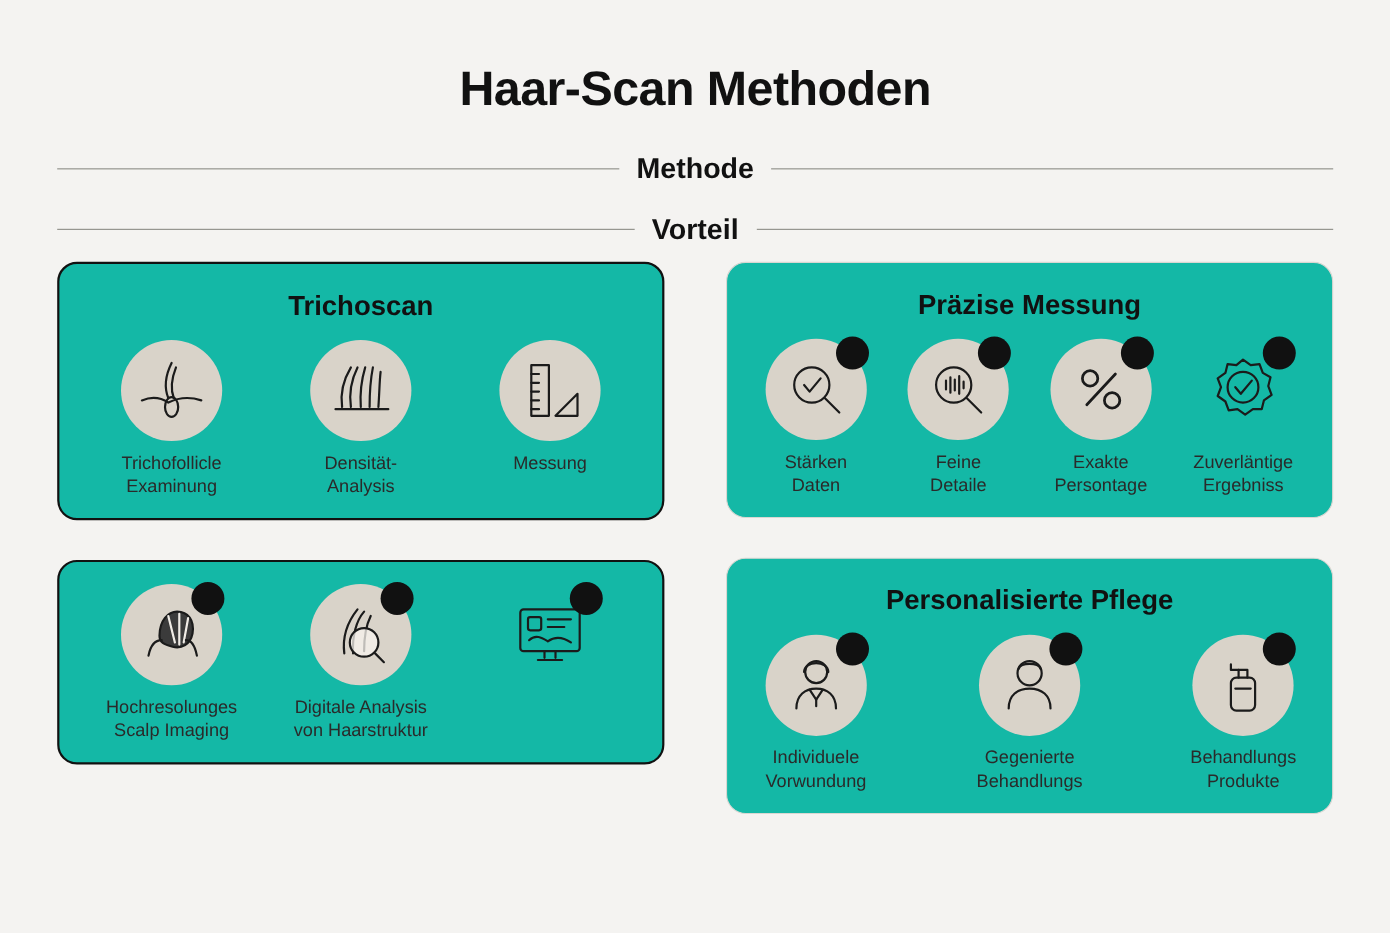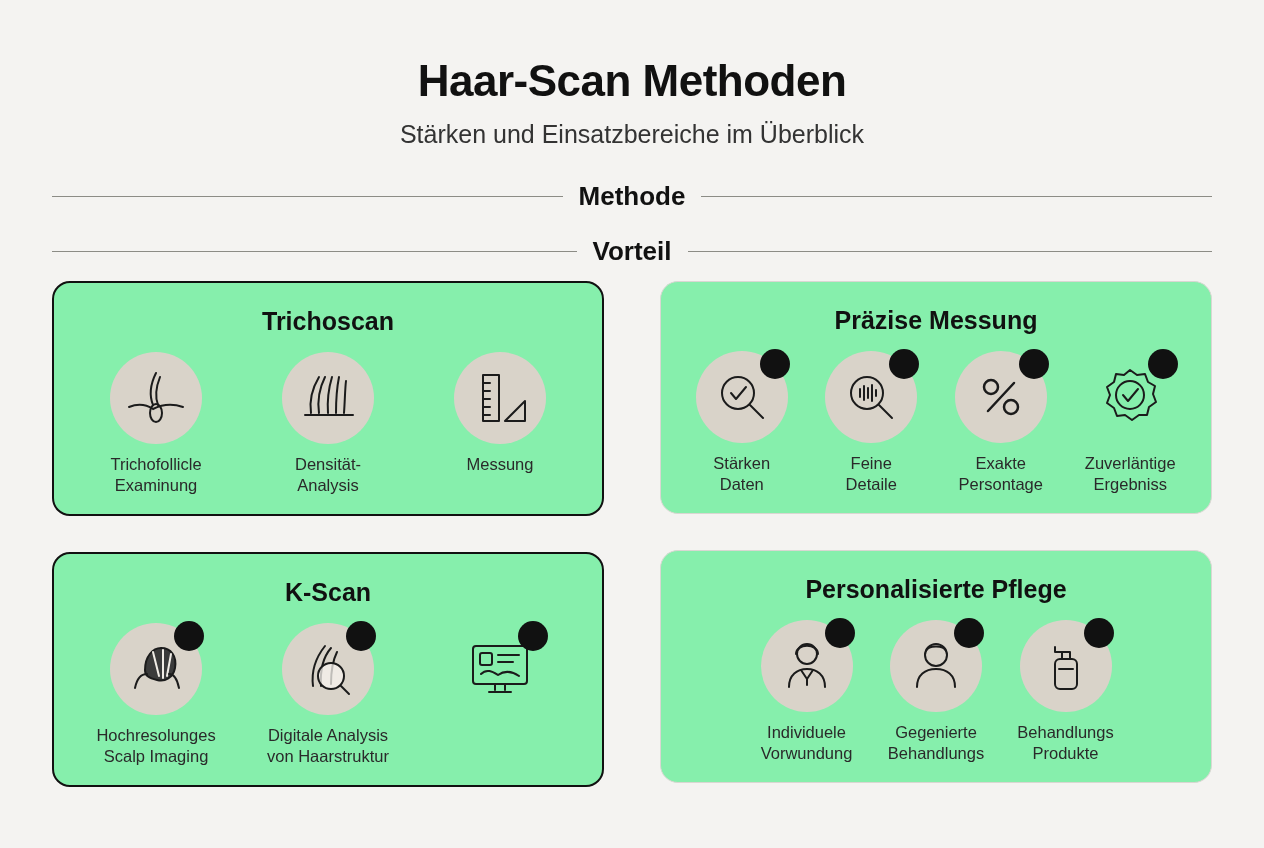--- a/index.html
+++ b/index.html
@@ -74,41 +74,41 @@
     gap: 56px;
     margin-top: 14px;
   }
   .col {
     flex: 1;
     display: flex;
     flex-direction: column;
     gap: 36px;
   }
   .card {
-    background: #86efac;
+    background: #14b8a6;
     border-radius: 18px;
     box-sizing: border-box;
     padding: 20px 16px 18px 16px;
   }
   .card.strong {
     border: 2.5px solid #111111;
   }
   .card.light {
     border: 1.5px solid #d9d7d2;
   }
   .card-title {
     text-align: center;
     font-size: 25px;
     font-weight: bold;
     margin: 4px 0 16px 0;
     color: #111111;
   }
   .items {
     display: flex;
-    justify-content: center;
+    justify-content: space-between;
     align-items: flex-start;
   }
   .items.n3 .item { width: 33.33%; }
   .items.n4 .item { width: 25%; }
   .item {
     display: flex;
     flex-direction: column;
     align-items: center;
     padding: 0 4px;
     box-sizing: border-box;
@@ -155,21 +155,20 @@
     font-size: 16.5px;
   }
 </style>
 </head>
 <body>
 
 <div class="page">
 
   <div class="header">
     <h1 class="title">Haar-Scan Methoden</h1>
-    <p class="subtitle">Stärken und Einsatzbereiche im Überblick</p>
   </div>
 
   <div class="col-heads">
     <div class="col-head">
       <span class="rule"></span>
       <span class="label">Methode</span>
       <span class="rule"></span>
     </div>
     <div class="col-head">
       <span class="rule"></span>
@@ -231,21 +230,20 @@
                 </svg>
               </div>
             </div>
             <div class="item-label">Messung</div>
           </div>
 
         </div>
       </div>
 
       <div class="card strong">
-        <div class="card-title">K-Scan</div>
         <div class="items n3">
 
           <div class="item">
             <div class="icon-wrap">
               <div class="icon-disc"></div>
               <div class="icon-glyph">
                 <svg width="66" height="66" viewBox="0 0 66 66" fill="none" stroke="#1b1b1b" stroke-width="2" stroke-linecap="round">
                   <path d="M22 34 C22 20 30 12 38 12 C48 12 54 20 52 32 C50 42 42 46 34 44 C26 42 22 40 22 34 Z" fill="#3b3b3b" stroke="#1b1b1b"></path>
                   <path d="M30 16 L36 40 M40 14 L40 42 M48 18 L44 40" stroke="#f0ece6"></path>
                   <path d="M12 52 C14 42 18 38 24 38"></path>

